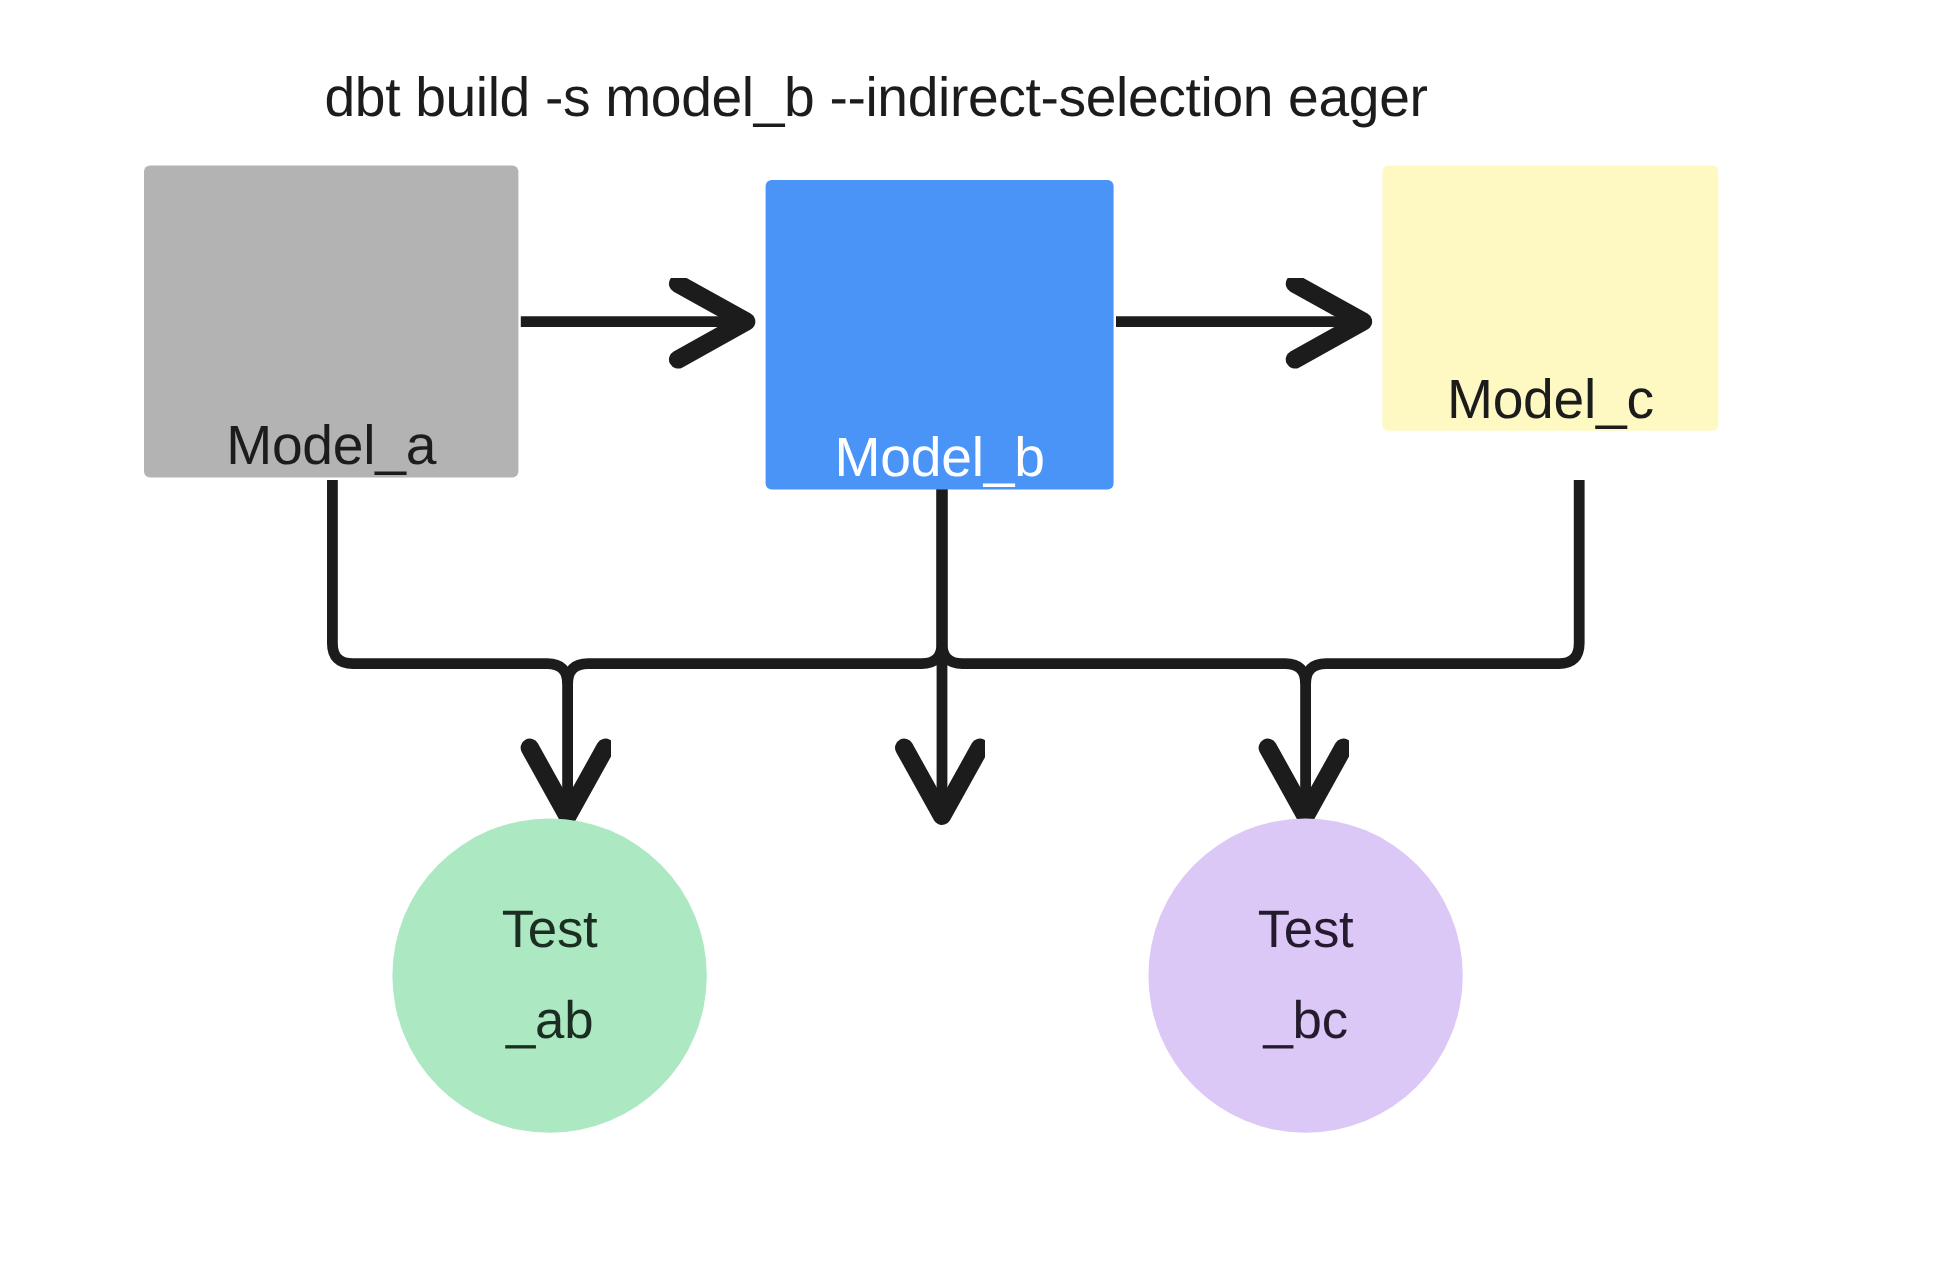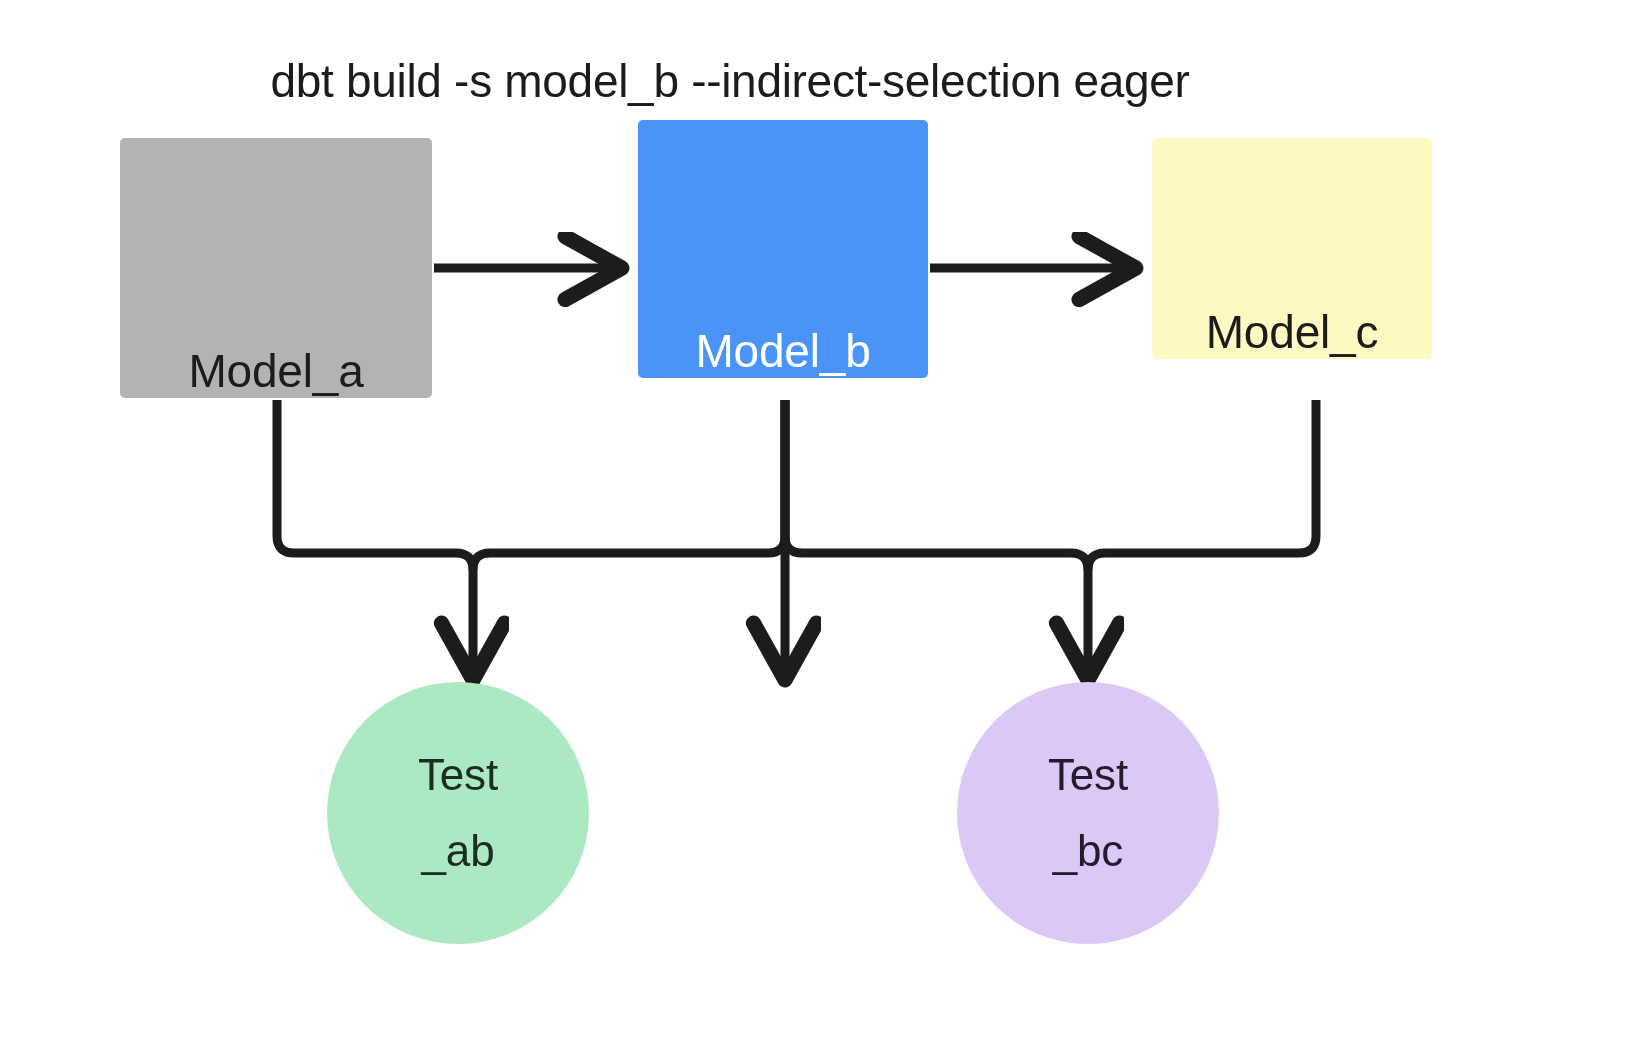--- a/index.html
+++ b/index.html
@@ -95,21 +95,21 @@
 
       <path d="M 1316 400 L 1316 536 Q 1316 553 1299 553 L 1105 553 Q 1088 553 1088 570"></path>
 
     </g>
   </svg>
 
   <div class="node-box" style="left:120px; top:138px; width:312px; height:260px; background:#b3b3b3; color:#1c1c1c;">
     <span>Model_a</span>
   </div>
 
-  <div class="node-box" style="left:638px; top:120px; width:290px; height:258px; background:#4a94f7; color:#ffffff;">
+  <div class="node-box" style="left:638px; top:150px; width:290px; height:258px; background:#4a94f7; color:#ffffff;">
     <span>Model_b</span>
   </div>
 
   <div class="node-box" style="left:1152px; top:138px; width:280px; height:221px; background:#fef9c3; color:#1c1c1c;">
     <span>Model_c</span>
   </div>
 
   <div class="node-circle" style="left:327px; top:682px; width:262px; height:262px; background:#ace8c2; color:#1c2e22;">
     <span class="ln">Test</span>
     <span class="ln">_ab</span>

